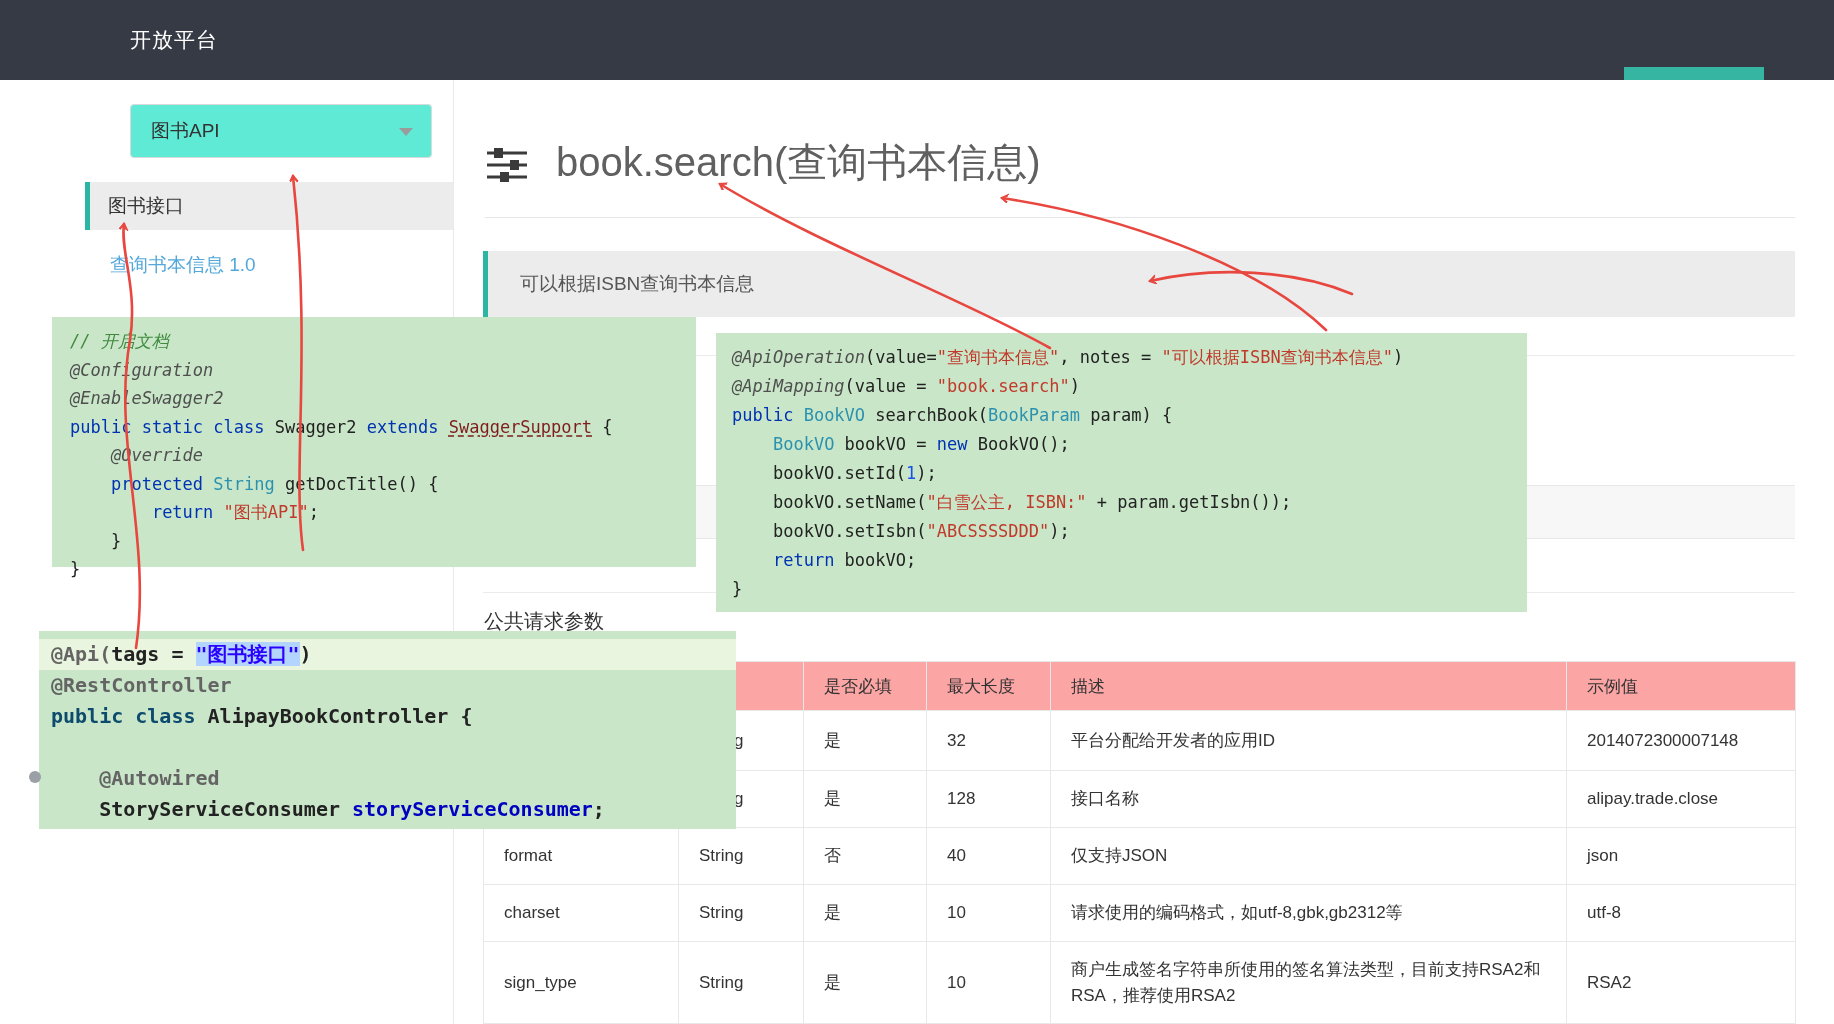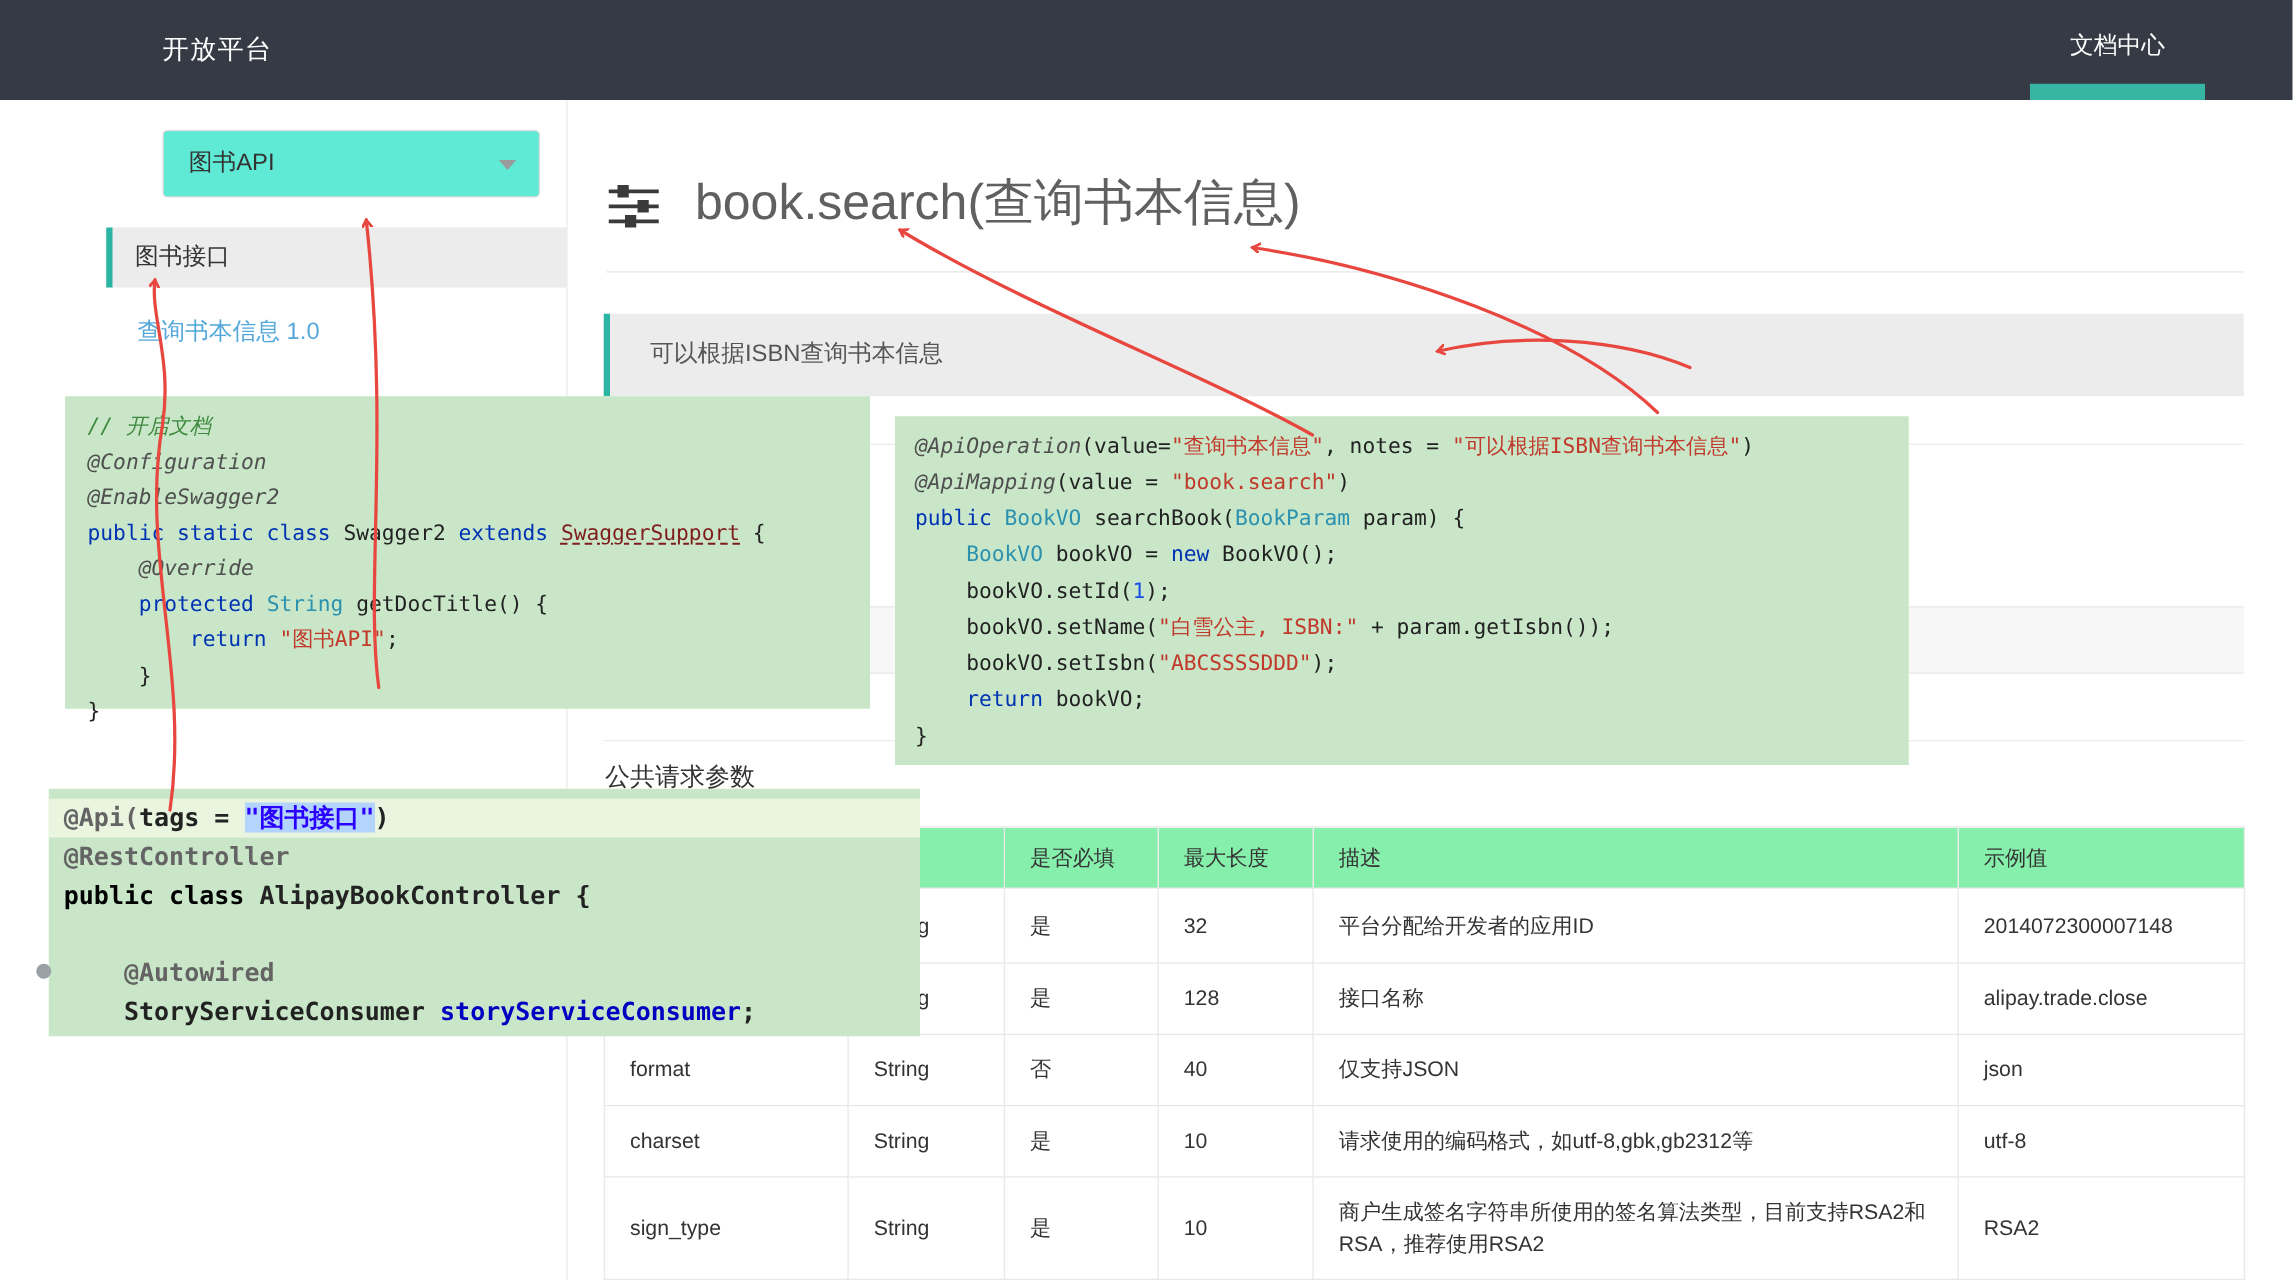--- a/index.html
+++ b/index.html
@@ -29,55 +29,54 @@
   .banner{position:absolute;left:483px;top:251px;width:1312px;height:66px;background:#ececec;border-left:5px solid #2bb5a3;box-sizing:border-box;z-index:1;}
   .banner span{display:block;padding-left:32px;line-height:66px;font-size:19px;color:#555;}
   .bg-line1{position:absolute;left:483px;top:355px;width:1312px;border-top:1px solid #ebebeb;z-index:0;}
   .bg-band{position:absolute;left:483px;top:485px;width:1312px;height:54px;background:#f7f7f7;border-top:1px solid #e8e8e8;border-bottom:1px solid #e8e8e8;box-sizing:border-box;z-index:0;}
   .bg-line2{position:absolute;left:483px;top:592px;width:1312px;border-top:1px solid #ebebeb;z-index:0;}
   .section-heading{position:absolute;left:484px;top:608px;font-size:20px;color:#333;z-index:1;}
   
   .param-table{position:absolute;left:483px;top:661px;width:1312px;border-collapse:collapse;table-layout:fixed;font-size:17px;color:#333;background:#fff;z-index:1;}
   .param-table th,.param-table td{border:1px solid #e8e8e8;padding:0 20px;text-align:left;vertical-align:middle;font-weight:normal;overflow:hidden;}
   .param-table thead tr{height:49px;}
-  .param-table th{background:#86efac;color:#333;}
+  .param-table th{background:#fca5a5;color:#333;}
   .param-table tbody tr{height:57px;}
   .param-table tbody tr:nth-child(1){height:60px;}
   .param-table tbody tr:nth-child(5){height:82px;}
   .param-table td{line-height:1.5;}
   
   .codeblock{position:absolute;background:#c9e7c8;font-family:"DejaVu Sans Mono","Liberation Mono",monospace;white-space:pre;box-sizing:border-box;z-index:20;}
   #code1{left:52px;top:317px;width:644px;height:250px;padding:10px 18px;font-size:17px;line-height:28.5px;}
   #code2{left:716px;top:333px;width:811px;height:279px;padding:10px 16px;font-size:17px;line-height:29px;}
   #code3{left:39px;top:631px;width:697px;height:198px;padding:8px 12px;font-size:20px;line-height:31px;font-weight:bold;}
   .code-line{min-height:1em;}
   #code3 .caret-line{background:#e9f5df;margin:0 -12px;padding:0 12px;}
   .tok-cmt{color:#3f8a3f;font-style:italic;}
   .tok-ann{color:#4f4f4f;font-style:italic;}
   .tok-kw{color:#0033b3;}
-  .tok-kwb{color:#000000;font-weight:bold;}
+  .tok-kwb{color:#0c4a6e;font-weight:bold;}
   .tok-typ{color:#2b91af;}
   .tok-str{color:#c0392b;}
   .tok-num{color:#1750eb;}
   .tok-plain{color:#222;}
   .tok-und{color:#7f1d1d;text-decoration:underline;text-decoration-style:dashed;text-underline-offset:3px;}
   .tok-gray{color:#646464;}
   .tok-fld{color:#0000c0;}
   .tok-sel{color:#2a00ff;background:#b3d4fc;}
   .gutter-dot{position:absolute;left:29px;top:771px;width:12px;height:12px;border-radius:50%;background:#9aa0a6;z-index:21;}
   
   .arrows{position:absolute;left:0;top:0;width:1834px;height:1024px;z-index:50;pointer-events:none;}
 </style>
 </head>
 <body>
 
 <div class="navbar">
   <div class="brand">开放平台</div>
   <div class="nav-right-tab"></div>
-  <div class="nav-right">文档中心</div>
 </div>
 
 <div class="sidebar">
   <div class="api-select">
     <span class="val">图书API</span>
     <span class="chev"></span>
   </div>
   <div class="side-group">
     <span>图书接口</span>
   </div>

